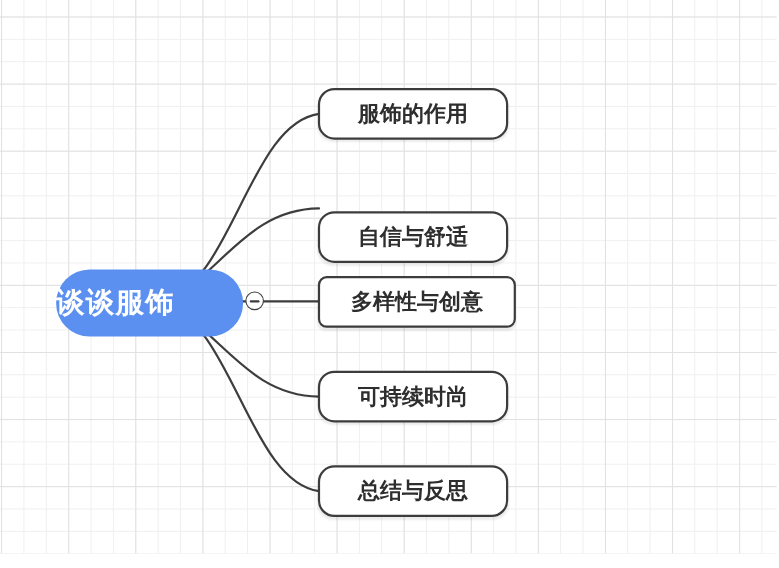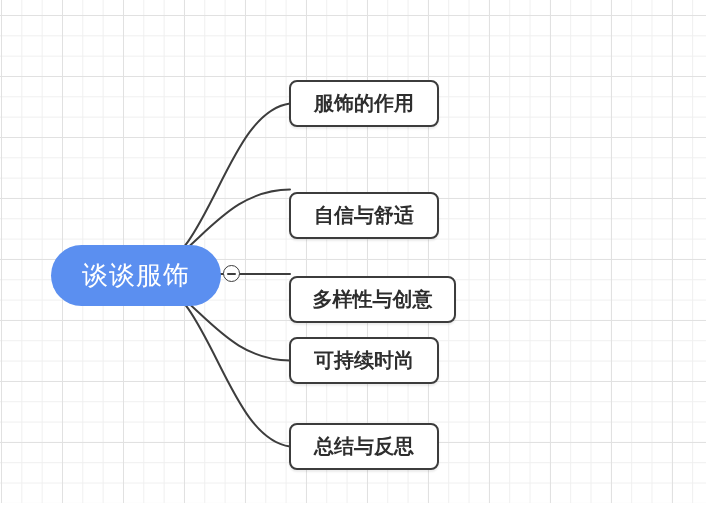--- a/index.html
+++ b/index.html
@@ -44,24 +44,24 @@
   }
   .root-node {
     position: absolute;
     left: 51px; top: 245px;
     width: 170px; height: 61px;
     background: #5b8ff0;
     border-radius: 31px;
     z-index: 2;
     display: flex;
     align-items: center;
-    justify-content: center;
+    justify-content: flex-start;
     color: #ffffff;
     font-size: 26px;
-    font-weight: normal;
+    font-weight: bold;
     letter-spacing: 1px;
     cursor: pointer;
   }
   .collapse-toggle {
     position: absolute;
     left: 223px; top: 265px;
     width: 17px; height: 17px;
     box-sizing: border-box;
     background: #ffffff;
     border: 1.5px solid #3d3d3d;
@@ -90,22 +90,22 @@
     z-index: 2;
     display: flex;
     align-items: center;
     justify-content: center;
     color: #2e2e2e;
     font-size: 20px;
     font-weight: bold;
     white-space: nowrap;
     cursor: pointer;
   }
-  .w5 { width: 150px; }
-  .w6 { width: 167px; margin-top: 25px; }
+  .w5 { width: 173px; border-radius: 15px; }
+  .w6 { width: 180px; }
   .b1 { top: 80px; }
   .b2 { top: 152px; margin-top: 40px; }
   .b3 { top: 251px; }
   .b4 { top: 337px; }
   .b5 { top: 423px; }
 </style>
 </head>
 <body>
 
 <div class="stage">

